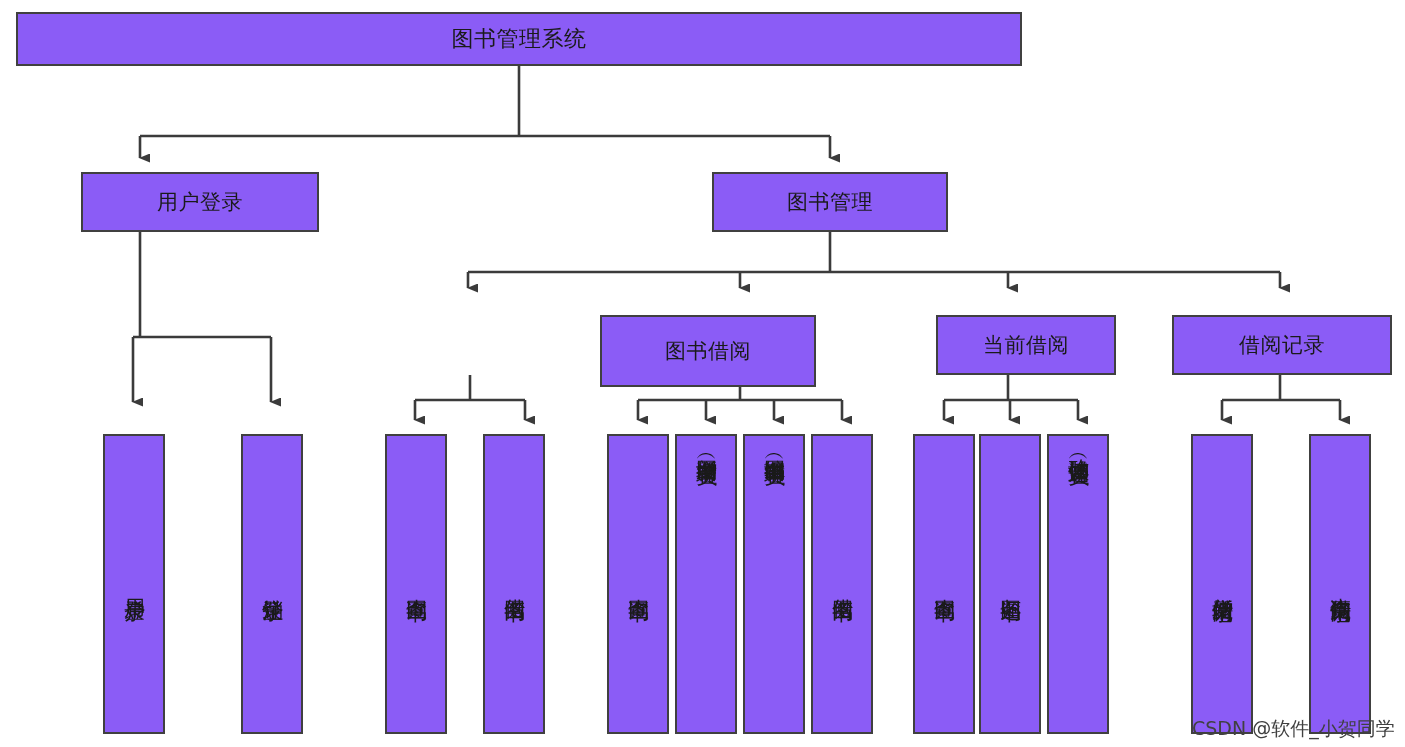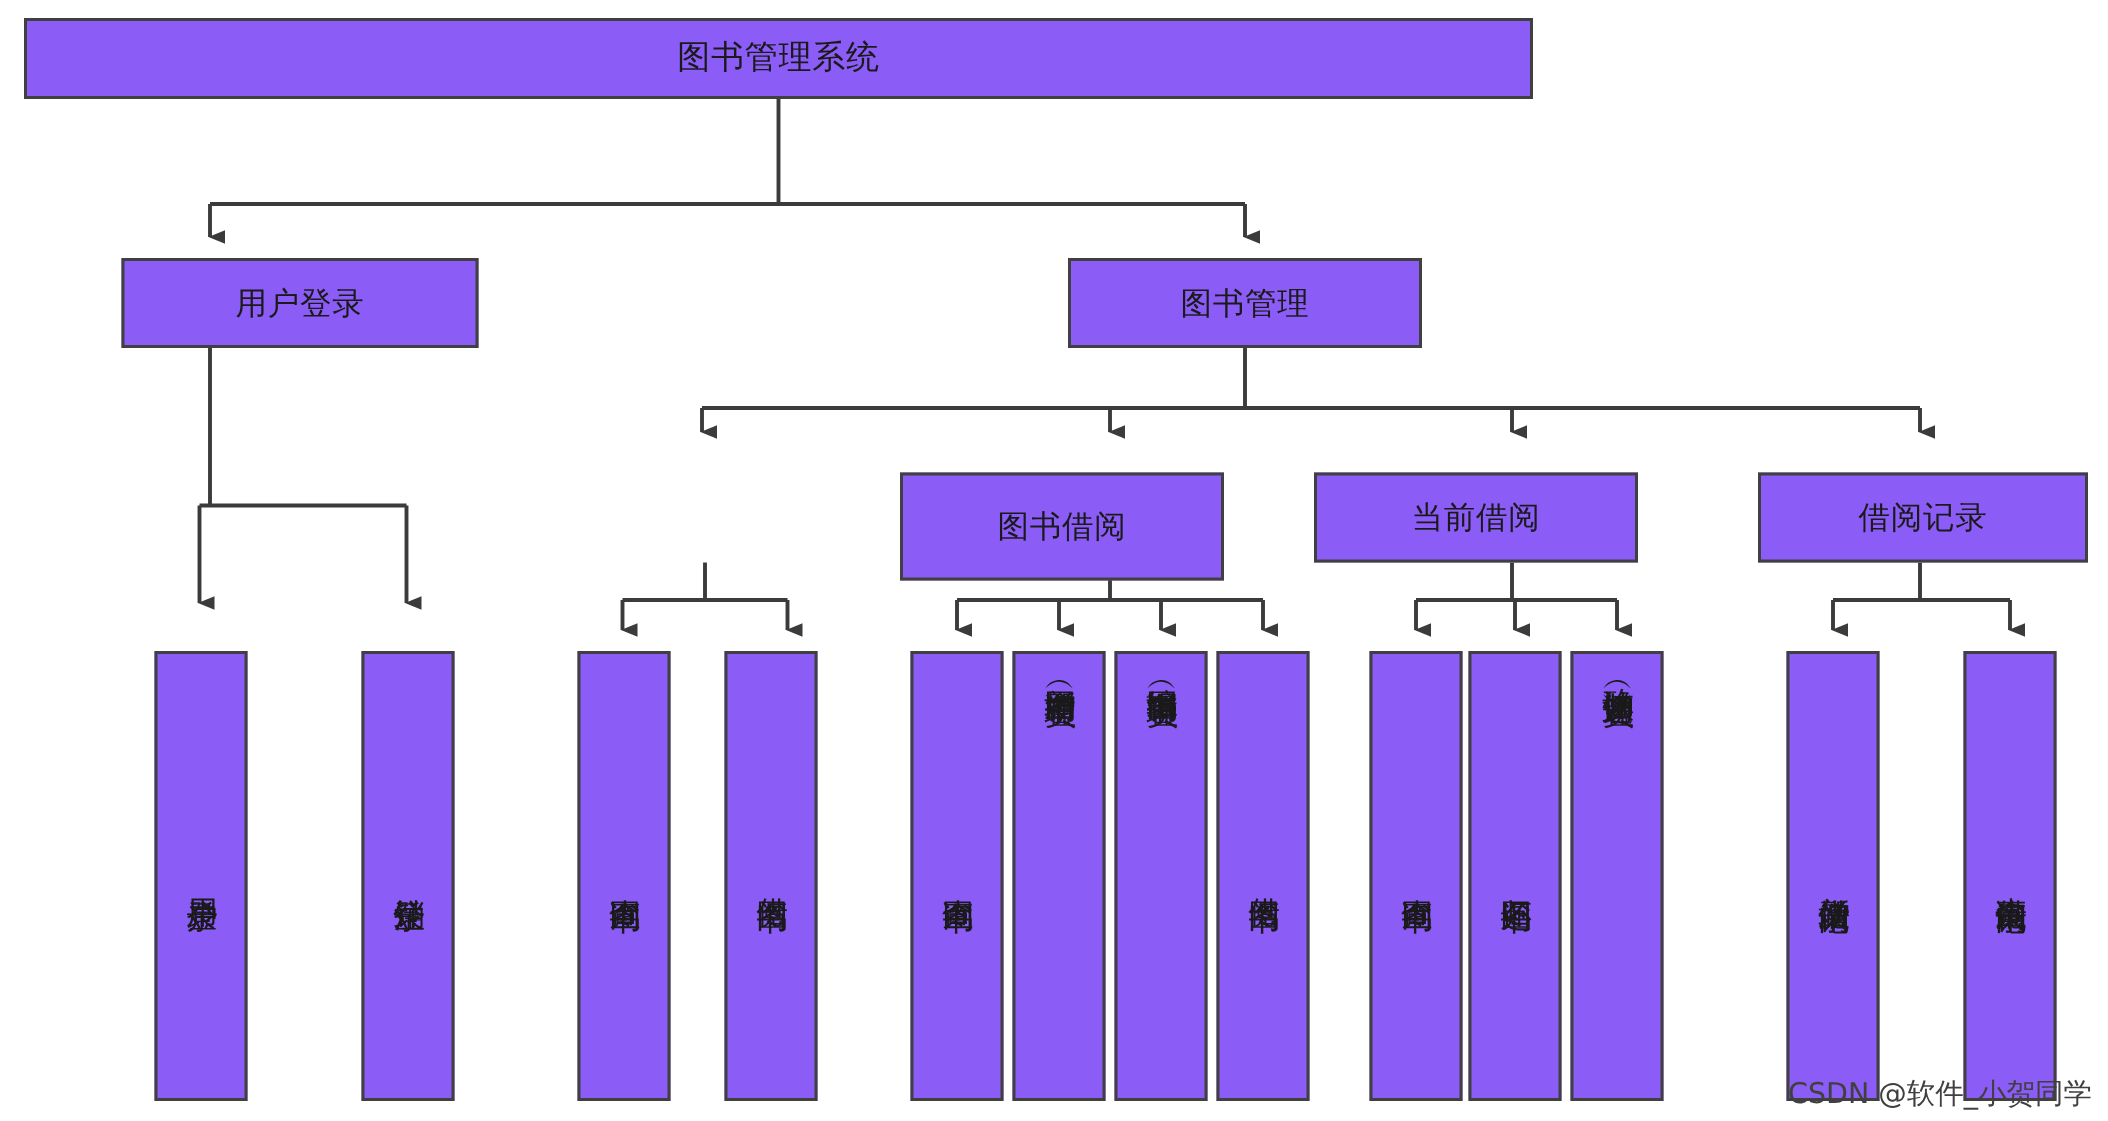--- a/index.html
+++ b/index.html
@@ -138,21 +138,21 @@
   <div class="node h" style="left:81px; top:172px; width:238px; height:60px;">
     <span class="lbl">用户登录</span>
   </div>
   <div class="node h" style="left:712px; top:172px; width:236px; height:60px;">
     <span class="lbl">图书管理</span>
   </div>
 
   <div class="node h" style="left:600px; top:315px; width:216px; height:72px;">
     <span class="lbl">图书借阅</span>
   </div>
-  <div class="node h" style="left:876px; top:315px; width:216px; height:60px;">
+  <div class="node h" style="left:936px; top:315px; width:180px; height:60px;">
     <span class="lbl">当前借阅</span>
   </div>
   <div class="node h" style="left:1172px; top:315px; width:220px; height:60px;">
     <span class="lbl">借阅记录</span>
   </div>
 
   <div class="node v mid" style="left:103px; top:434px; width:62px; height:300px;">
     <span class="lbl">用户登录</span>
   </div>
   <div class="node v mid" style="left:241px; top:434px; width:62px; height:300px;">

